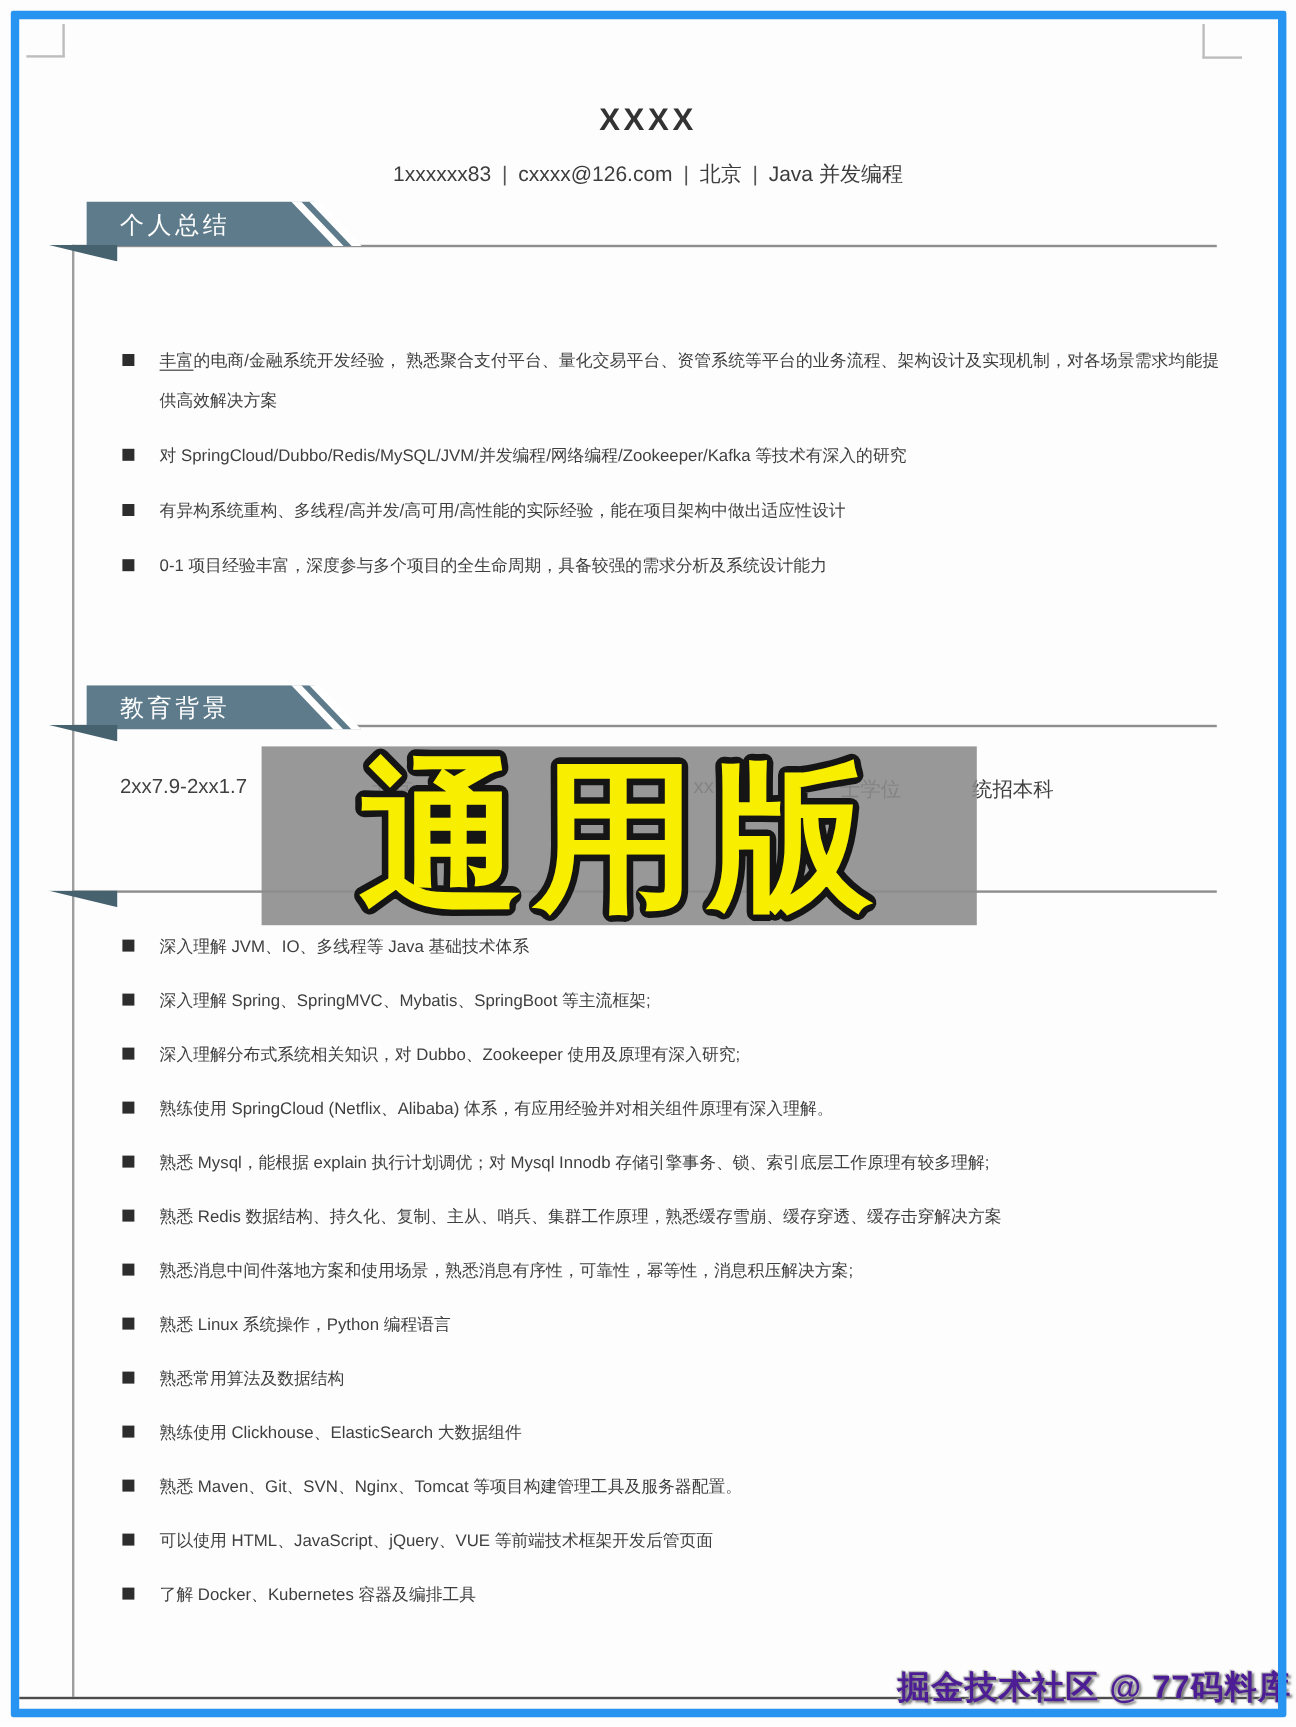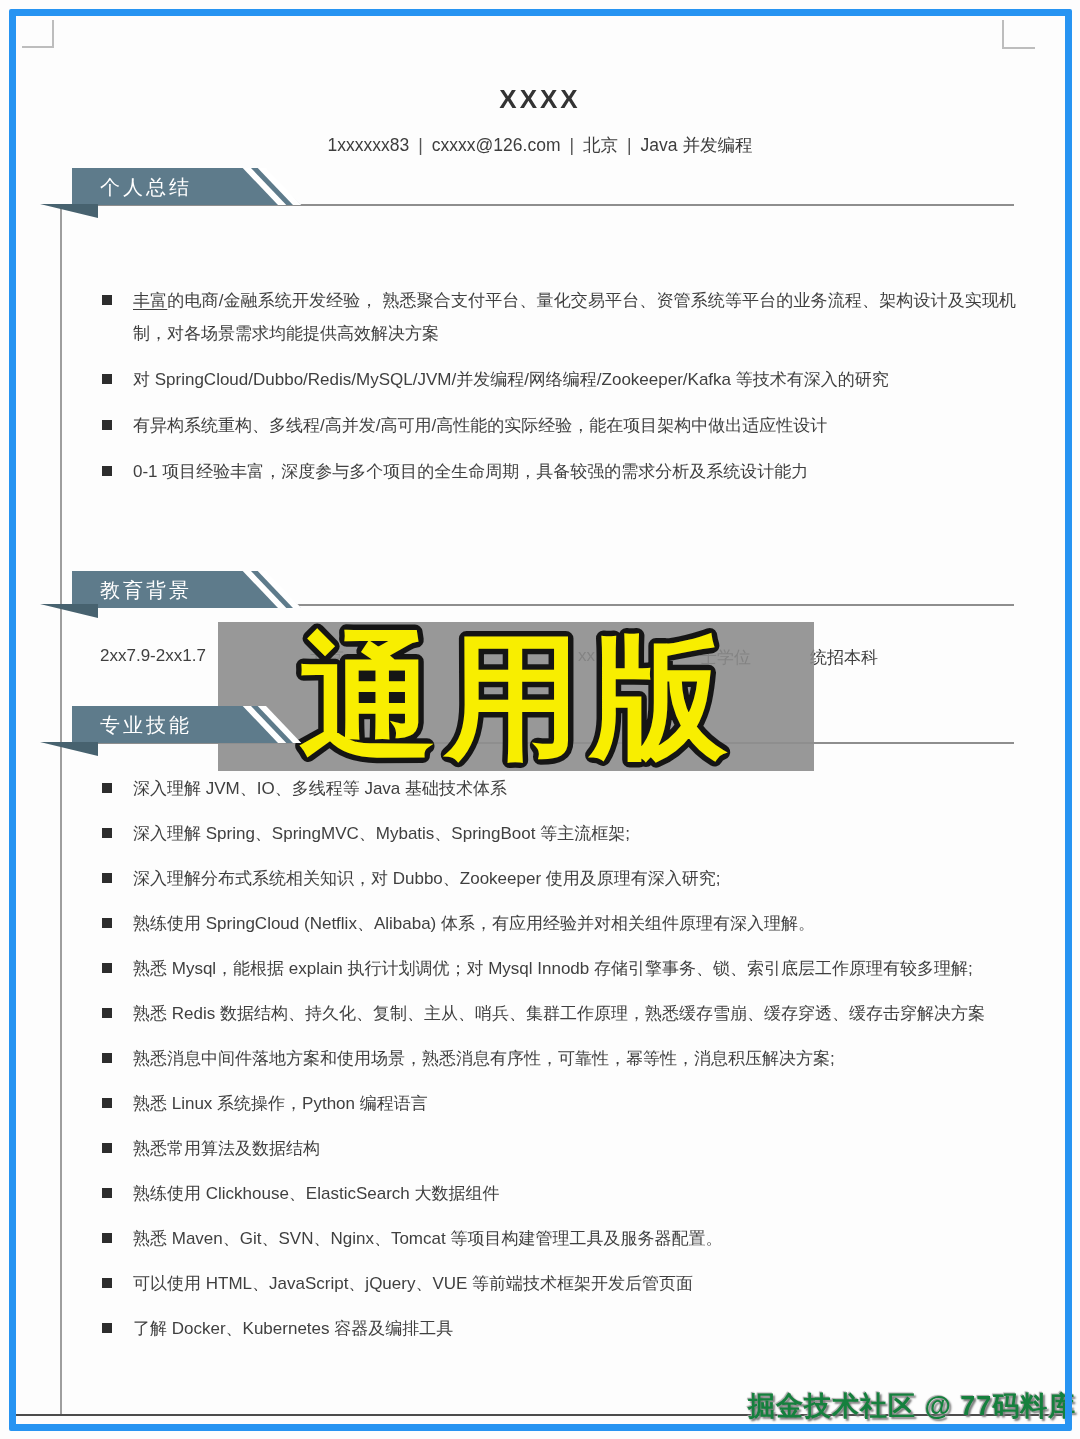--- a/index.html
+++ b/index.html
@@ -31,40 +31,40 @@
     position:absolute; left:40px; width:58px; height:14px; background:#47626f;
     clip-path:polygon(0 0, 100% 0, 100% 100%); z-index:7;
   }
   .hline { position:absolute; left:60px; width:954px; height:2px; background:#8e8e8e; z-index:6; }
   .vline { position:absolute; left:60px; top:204px; width:2px; height:1210px; background:#9e9e9e; z-index:1; }
   .bottom-rule { position:absolute; left:16px; top:1414px; width:1047px; height:2px; background:#4c4c4c; z-index:6; }
   
   .blist { position:absolute; left:100px; width:916px; margin:0; padding:0; z-index:1; }
   .blist li {
     list-style:none; position:relative; padding-left:33px; margin:0 0 12px 0;
-    font-size:17px; line-height:33px; color:#3f3f3f; text-align:justify;
+    font-size:14px; line-height:33px; color:#3f3f3f; text-align:justify;
   }
   .blist li::before {
     content:""; position:absolute; left:2px; top:11px; width:10px; height:10px; background:#2d2d2d;
   }
   .blist.summary li { margin-bottom:13px; }
   .u-lead { text-decoration:underline; text-underline-offset:3px; }
   
   .edu-frag { position:absolute; top:646px; font-size:17px; color:#3f3f3f; white-space:nowrap; z-index:1; }
   .edu-dim { color:#5c5c5c; }
   
   .overlay {
     position:absolute; left:218px; top:622px; width:596px; height:149px;
     background:rgba(137,137,137,0.87); z-index:5;
   }
   .stamp-box { position:absolute; left:228px; top:608px; width:580px; height:175px; z-index:6;text-align:center; }
   
   .footer-mark {
     position:absolute; left:748px; top:1388px; z-index:8;
-    font-size:27px; font-weight:bold; letter-spacing:1px; color:#15803d;
+    font-size:27px; font-weight:bold; letter-spacing:1px; color:#4c1d95;
     text-shadow:2px 2px 2px #787878, -1px -1px 1px #a8a8a8; white-space:nowrap;
   }
 </style>
 </head>
 <body>
 
 <div class="canvas">
 
   <div class="frame"></div>
 
@@ -110,28 +110,20 @@
   </div>
   <div class="fold" style="top:604px;"></div>
 
   <span class="edu-frag" style="left:100px;">2xx7.9-2xx1.7</span>
   <span class="edu-frag edu-dim" style="left:310px;">北京</span>
   <span class="edu-frag edu-dim" style="left:578px;">xx</span>
   <span class="edu-frag edu-dim" style="left:700px;">士学位</span>
   <span class="edu-frag" style="left:810px;">统招本科</span>
 
   <div class="hline" style="top:742px;"></div>
-  <div class="ribbon" style="top:706px;">
-    <svg width="232" height="37" viewBox="0 0 232 37">
-      <polygon points="0,0 190,0 229,37 0,37" fill="#5e7b8b"></polygon>
-      <line x1="172" y1="-3" x2="213" y2="40" stroke="#ffffff" stroke-width="6"></line>
-      <line x1="187" y1="-3" x2="228" y2="40" stroke="#ffffff" stroke-width="6"></line>
-      <text x="28" y="26" font-size="20" fill="#ffffff" letter-spacing="3">专业技能</text>
-    </svg>
-  </div>
   <div class="fold" style="top:742px;"></div>
 
   <ul class="blist" style="top:772px;">
     <li>深入理解 JVM、IO、多线程等 Java 基础技术体系</li>
     <li>深入理解 Spring、SpringMVC、Mybatis、SpringBoot 等主流框架;</li>
     <li>深入理解分布式系统相关知识，对 Dubbo、Zookeeper 使用及原理有深入研究;</li>
     <li>熟练使用 SpringCloud (Netflix、Alibaba) 体系，有应用经验并对相关组件原理有深入理解。</li>
     <li>熟悉 Mysql，能根据 explain 执行计划调优；对 Mysql Innodb 存储引擎事务、锁、索引底层工作原理有较多理解;</li>
     <li>熟悉 Redis 数据结构、持久化、复制、主从、哨兵、集群工作原理，熟悉缓存雪崩、缓存穿透、缓存击穿解决方案</li>
     <li>熟悉消息中间件落地方案和使用场景，熟悉消息有序性，可靠性，幂等性，消息积压解决方案;</li>

